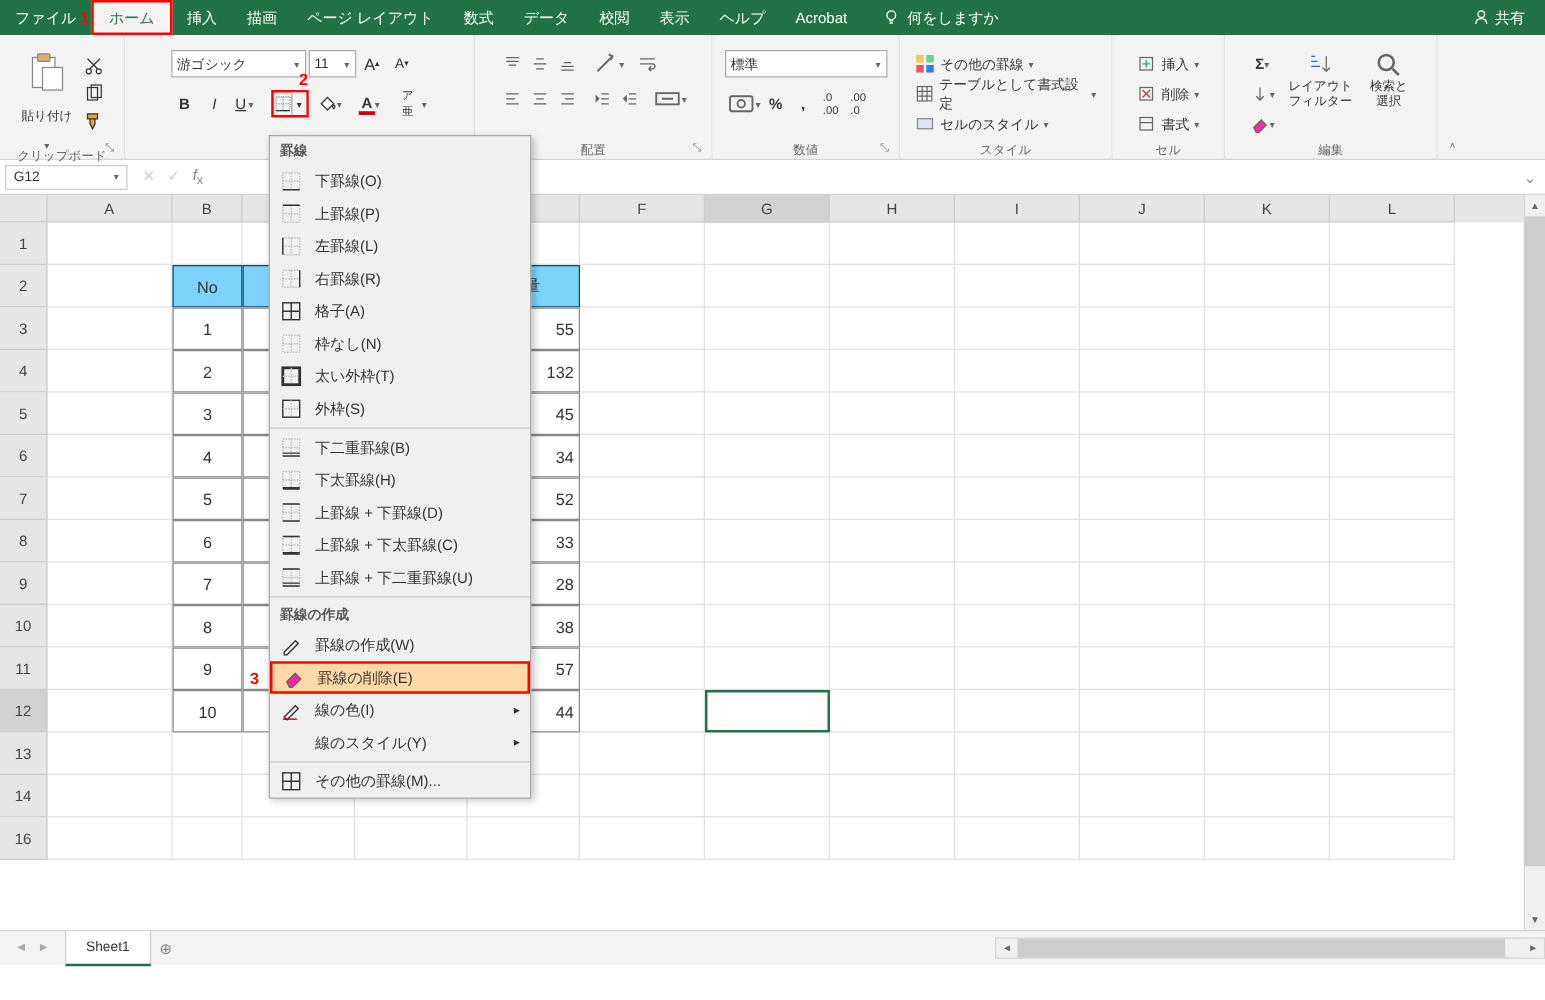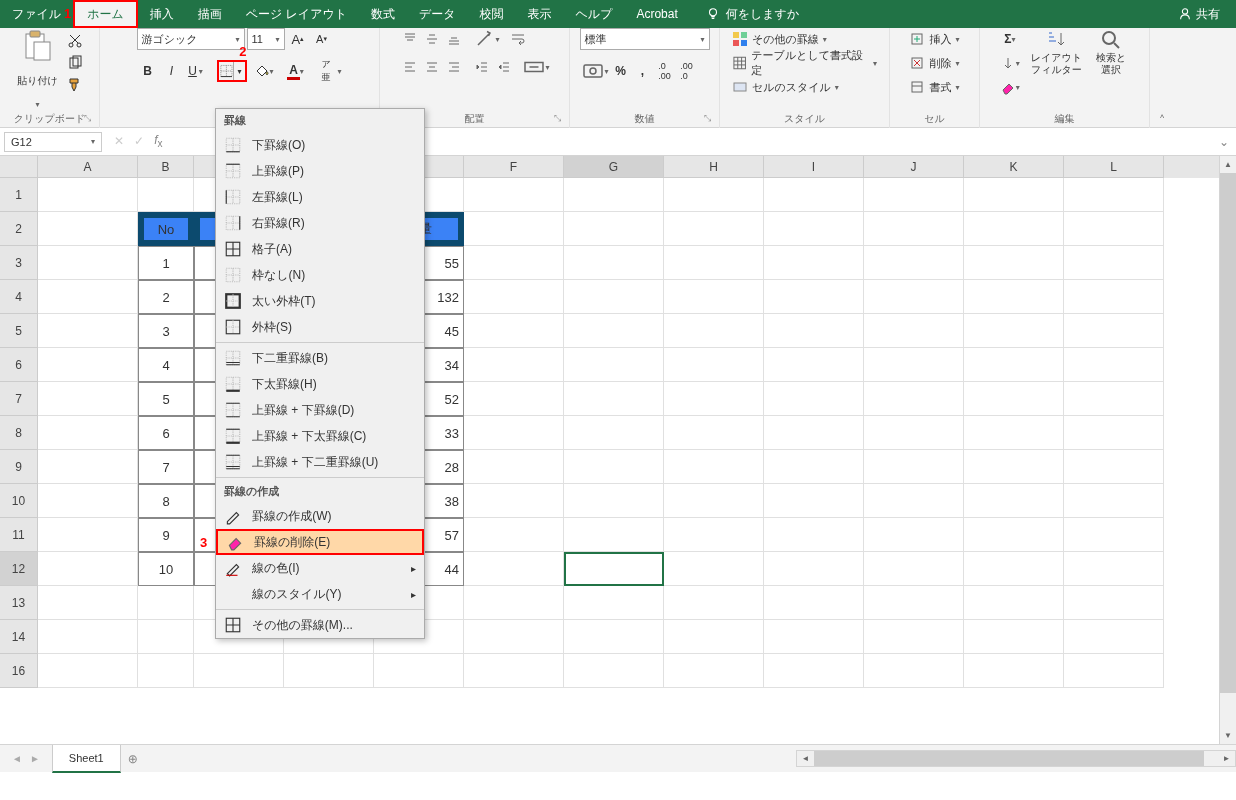--- a/index.html
+++ b/index.html
@@ -8,21 +8,21 @@
     .ribbon-tabs { height: 28px; background: #217346; display: flex; align-items: center; color: #fff; font-size: 12px; }
     .ribbon-tabs .tab { padding: 0 12px; height: 28px; display: flex; align-items: center; cursor: pointer; position: relative; }
     .ribbon-tabs .tab.active { background: #f3f3f3; color: #217346; }
     .ribbon-tabs .spacer { flex: 1; }
     .ribbon-tabs .lightbulb { padding-left: 16px; }
     .ribbon-tabs .share { margin-right: 16px; display: flex; align-items: center; gap: 4px; }
     .annot1 { position: absolute; right: 2px; top: 6px; color: #ff0000; font-weight: bold; font-size: 13px; }
     .home-highlight { border: 2px solid #ff0000; height: 26px; }
     
     .ribbon { height: 100px; background: #f3f3f3; border-bottom: 1px solid #d4d4d4; display: flex; padding: 0; }
-    .ribbon-group { border-right: 1px solid #e2e2e2; padding: 0 8px 0 8px; display: flex; flex-direction: column; justify-content: space-between; align-items: center; height: 100px; position: relative; }
+    .ribbon-group { border-right: 1px solid #e2e2e2; padding: 12px 8px 0 8px; display: flex; flex-direction: column; justify-content: space-between; align-items: center; height: 100px; position: relative; }
     .ribbon-group .group-label { font-size: 10px; color: #666; text-align: center; height: 16px; margin-top: auto; }
     .ribbon-group .group-content { display: flex; align-items: flex-start; gap: 6px; height: 78px; }
     .dialog-launcher { position: absolute; bottom: 3px; right: 3px; width: 12px; height: 12px; color: #888; font-size: 9px; }
     
     .clipboard-group { width: 100px; }
     .big-btn { display: flex; flex-direction: column; align-items: center; justify-content: center; font-size: 10px; gap: 12px; padding: 2px; }
     .big-btn .icon-lg { width: 32px; height: 32px; display: flex; align-items: center; justify-content: center; }
     .sm-btns { display: flex; flex-direction: column; gap: 4px; padding-top: 4px; }
     .sm-btns span { width: 18px; height: 18px; display: flex; align-items: center; justify-content: center; }
     
@@ -56,21 +56,21 @@
     .fx-btns { display: flex; align-items: center; gap: 10px; padding: 0 8px; color: #888; }
     .fx-bar { flex: 1; height: 20px; padding: 0 6px; }
     .fx-expand { width: 24px; text-align: center; color: #888; }
     .col-headers { height: 22px; display: flex; background: #e6e6e6; }
     .select-all { width: 38px; height: 22px; background: #e6e6e6; border-right: 1px solid #ccc; border-bottom: 1px solid #ccc; }
     .col-h { height: 22px; border-right: 1px solid #ccc; border-bottom: 1px solid #ccc; display: flex; align-items: center; justify-content: center; font-size: 12px; color: #444; }
     .col-h.active { background: #d2d2d2; }
     .row-h { width: 38px; border-right: 1px solid #ccc; border-bottom: 1px solid #ccc; display: flex; align-items: center; justify-content: center; font-size: 12px; color: #444; background: #e6e6e6; }
     .row-h.active { background: #d2d2d2; }
     .cell { border-right: 1px solid #e0e0e0; border-bottom: 1px solid #e0e0e0; display: flex; align-items: center; padding: 0 4px; font-size: 13px; }
-    .cell.hdr { background: #3b82f6; border: 6px solid #0c4a6e; justify-content: center; }
+    .cell.hdr { background: #7dd3fc; border: 1px solid #0c4a6e; justify-content: center; }
     .cell.data { border: 1px solid #888; justify-content: center; background: #fff; }
     .cell.data-r { border: 1px solid #888; justify-content: flex-end; background: #fff; }
     .cell.active { border: 2px solid #217346; }
     .grid-rows { display: flex; flex-direction: column; }
     .grid-row { display: flex; height: 34px; }
     
     .scrollbar-v { width: 17px; background: #f0f0f0; border-left: 1px solid #d4d4d4; display: flex; flex-direction: column; height: 588px; }
     .scroll-btn { height: 17px; background: #f0f0f0; display: flex; align-items: center; justify-content: center; font-size: 8px; color: #666; }
     .scroll-track { flex: 1; background: #f0f0f0; position: relative; }
     .scroll-thumb-v { position: absolute; top: 0; left: 0; right: 0; height: 520px; background: #cdcdcd; }

